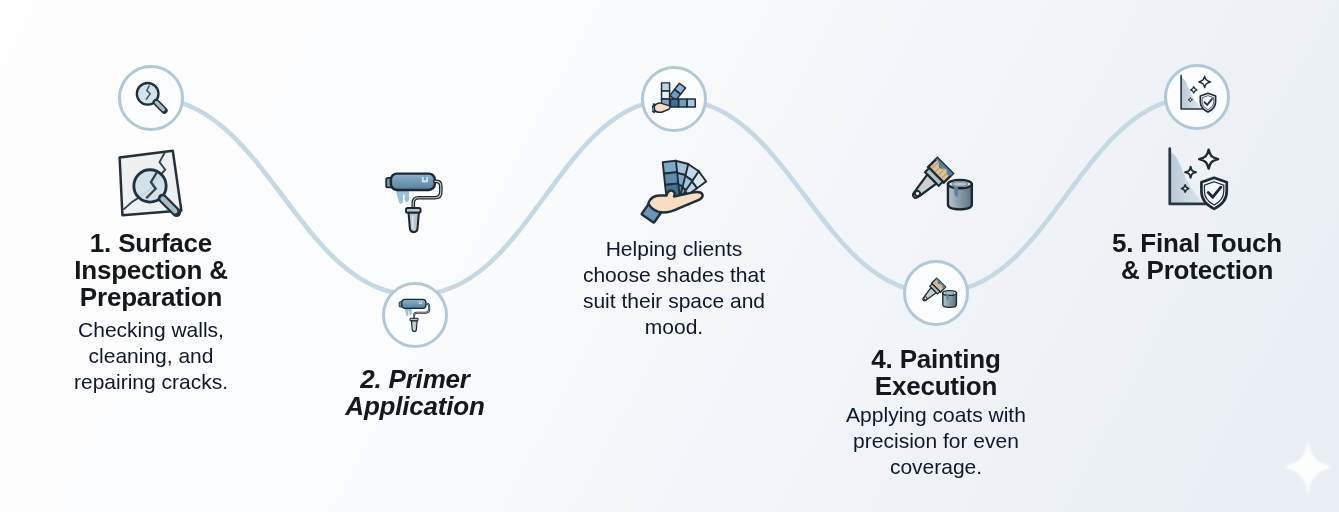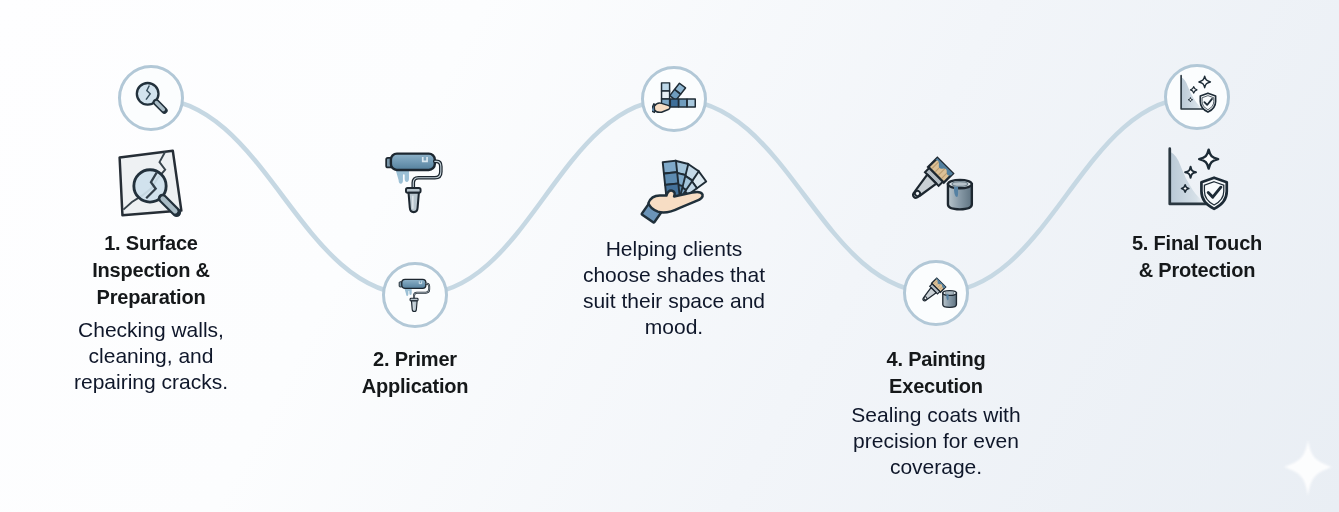--- a/index.html
+++ b/index.html
@@ -5,30 +5,30 @@
   html,body{margin:0;padding:0;}
   body{
     width:1339px;height:512px;overflow:hidden;position:relative;
     font-family:"Liberation Sans","DejaVu Sans",sans-serif;
     background:linear-gradient(118deg,#fefeff 0%,#fcfdfe 30%,#f2f5f9 62%,#e9eef4 100%);
   }
   .canvas{position:absolute;inset:0;}
   svg.wave{position:absolute;left:0;top:0;z-index:1;}
   .step{position:absolute;width:230px;text-align:center;z-index:3;}
   .step .title{
-    margin:0;font-weight:bold;font-size:20px;line-height:27px;
+    margin:0;font-weight:bold;font-size:26px;line-height:27px;
     color:#15181a;white-space:pre-line;letter-spacing:-0.2px;
   }
   .step .desc{
     margin:6px 0 0;font-size:21px;line-height:26px;
     color:#0f172a;white-space:pre-line;
   }
   .step-bottom .desc{margin-top:2px;}
   .step-1{left:36px;top:230px;}
-  .step-2{left:300px;top:346px;}
+  .step-2{left:300px;top:366px;font-style:italic;}
   .step-3{left:559px;top:230px;}
   .step-4{left:821px;top:346px;}
   .step-5{left:1082px;top:230px;}
   .node{
     position:absolute;width:60px;height:60px;border-radius:50%;
     background:#fbfdfe;border:3px solid #b2c8d7;z-index:4;
     display:flex;align-items:center;justify-content:center;
     box-shadow:0 0 0 1px rgba(255,255,255,.6) inset;
   }
   .step-1 .node{left:82px;top:-165px;}
@@ -239,21 +239,21 @@
     <div class="node">
       <svg width="44" height="39">
           <use href="#sym-brush-bucket"></use>
         </svg>
     </div>
     <svg class="detail" width="78" height="68">
         <use href="#sym-brush-bucket"></use>
       </svg>
     <h3 class="title">4. Painting
 Execution</h3>
-    <p class="desc">Sealing coats with
+    <p class="desc">Applying coats with
 precision for even
 coverage.</p>
   </section>
 
   <section class="step step-5 step-top">
     <div class="node">
       <svg width="46" height="46">
           <use href="#sym-shield-wall"></use>
         </svg>
     </div>

